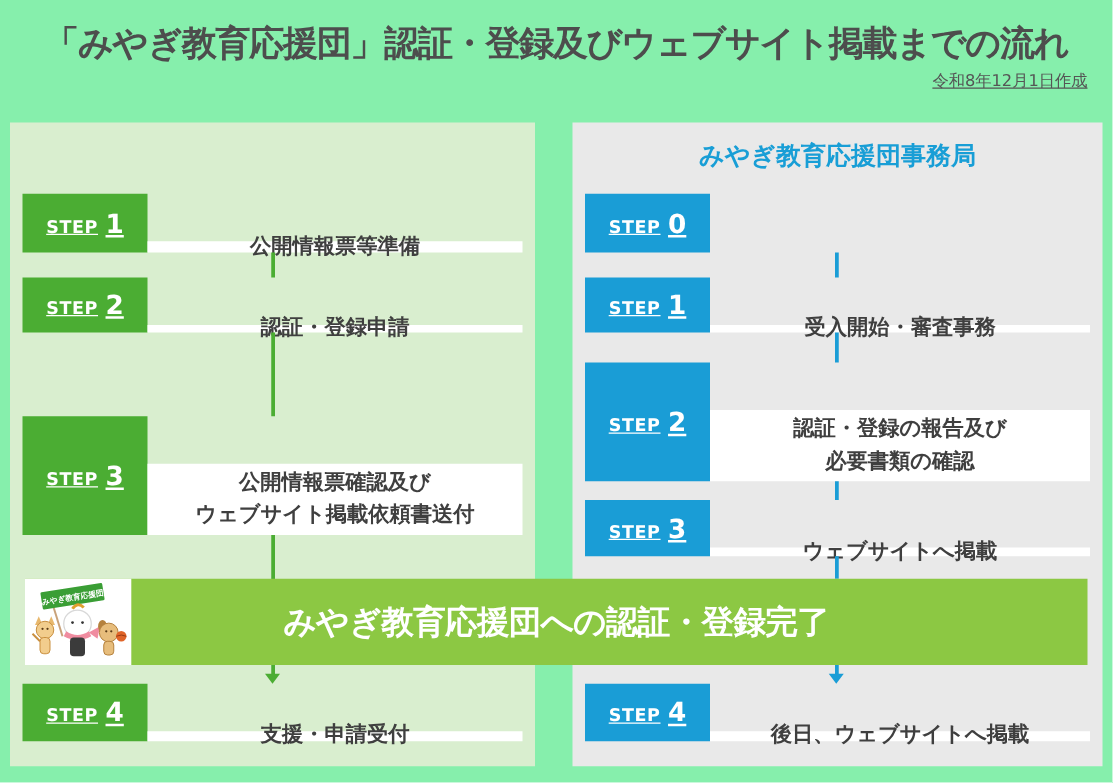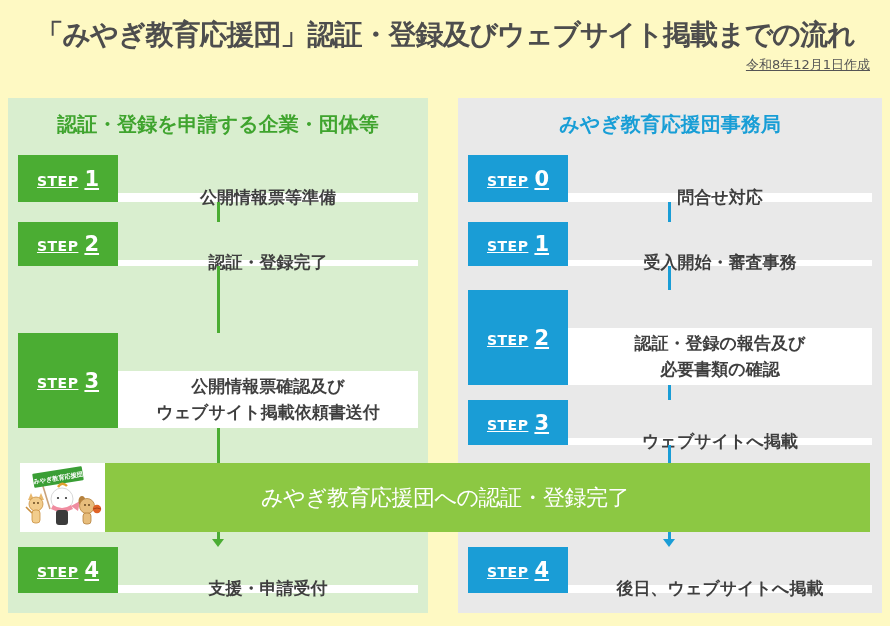--- a/index.html
+++ b/index.html
@@ -1,18 +1,18 @@
 <!DOCTYPE html>
 <html><head>
 <meta charset="utf-8">
 <style>
   html,body { margin:0; padding:0; background:#ffffff; }
   .page {
     position:relative; width:890px; height:626px; overflow:hidden;
-    background:#fef9c3; font-family:"DejaVu Sans","Liberation Sans",sans-serif;
+    background:#86efac; font-family:"DejaVu Sans","Liberation Sans",sans-serif;
   }
   .page-title {
     position:absolute; top:16px; left:0; width:100%; text-align:center;
     font-size:28px; font-weight:bold; color:#4d4d4d; letter-spacing:-1px;
   }
   .date-note {
     position:absolute; top:56px; right:20px; font-size:13px; color:#555555;text-decoration:underline;
   }
   .panel { position:absolute; top:98px; height:515px; }
   .panel-left  { left:8px;  width:420px; background:#d9eecf; }
@@ -49,58 +49,57 @@
   .arrowhead.green { border-top:8px solid #4bad33; }
   .arrowhead.blue  { border-top:8px solid #1a9dd6; }
 
   .banner {
     position:absolute; left:20px; top:463px; width:850px; height:69px;
     background:#8cc843; z-index:5;
   }
   .banner-text {
     position:absolute; left:0; top:0; width:100%; height:100%;
     display:flex; align-items:center; justify-content:center;
-    color:#ffffff; font-weight:normal; font-size:22px; letter-spacing:-0.5px;
+    color:#ffffff; font-weight:bold; font-size:26px; letter-spacing:-0.5px;
   }
   .mascot {
     position:absolute; left:0; top:0; width:85px; height:69px;
     background:#ffffff; z-index:6;
   }
 </style>
 </head>
 <body>
 
 <div class="page">
 
   <div class="page-title">「みやぎ教育応援団」認証・登録及びウェブサイト掲載までの流れ</div>
   <div class="date-note">令和8年12月1日作成</div>
 
   <div class="panel panel-left">
-    <div class="panel-title">認証・登録を申請する企業・団体等</div>
 
     <div class="step-row" style="top:57px;height:47px;">
       <div class="step-label">
         <div class="step-label-inner">
           <span class="step-prefix">STEP</span>
           <span class="step-num">1</span>
         </div>
       </div>
       <div class="step-content">公開情報票等準備</div>
     </div>
 
     <div class="vline green" style="left:209px;top:104px;height:20px;"></div>
 
     <div class="step-row" style="top:124px;height:44px;">
       <div class="step-label">
         <div class="step-label-inner">
           <span class="step-prefix">STEP</span>
           <span class="step-num">2</span>
         </div>
       </div>
-      <div class="step-content">認証・登録完了</div>
+      <div class="step-content">認証・登録申請</div>
     </div>
 
     <div class="vline green" style="left:209px;top:168px;height:67px;"></div>
 
     <div class="step-row" style="top:235px;height:95px;">
       <div class="step-label">
         <div class="step-label-inner">
           <span class="step-prefix">STEP</span>
           <span class="step-num">3</span>
         </div>
@@ -128,21 +127,20 @@
   <div class="panel panel-right">
     <div class="panel-title">みやぎ教育応援団事務局</div>
 
     <div class="step-row" style="top:57px;height:47px;">
       <div class="step-label">
         <div class="step-label-inner">
           <span class="step-prefix">STEP</span>
           <span class="step-num">0</span>
         </div>
       </div>
-      <div class="step-content">問合せ対応</div>
     </div>
 
     <div class="vline blue" style="left:210px;top:104px;height:20px;"></div>
 
     <div class="step-row" style="top:124px;height:44px;">
       <div class="step-label">
         <div class="step-label-inner">
           <span class="step-prefix">STEP</span>
           <span class="step-num">1</span>
         </div>

